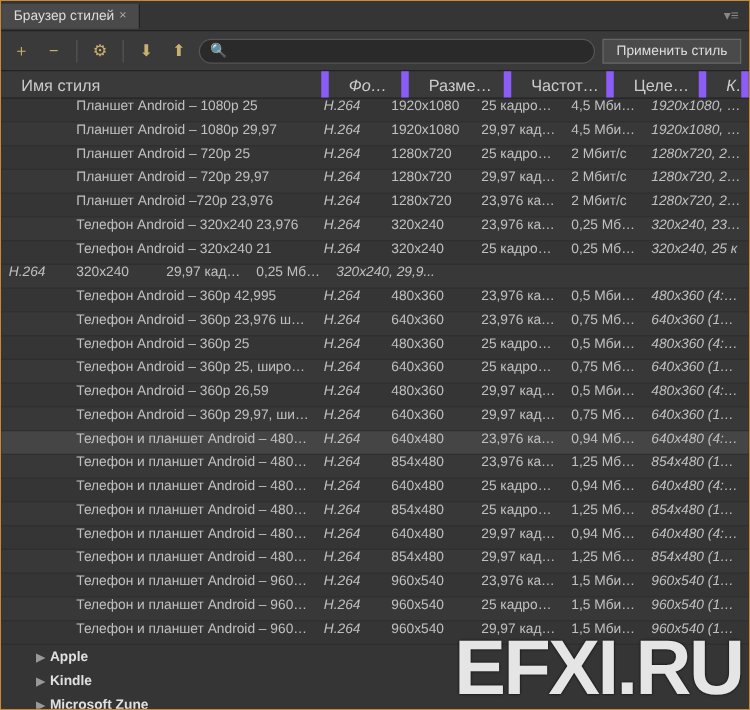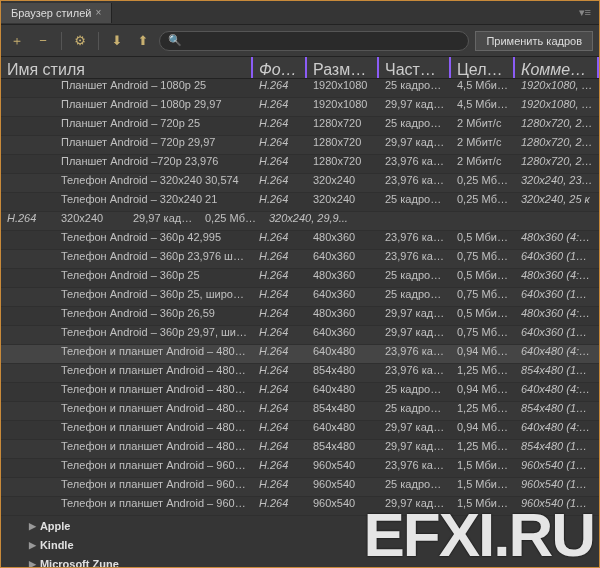--- a/index.html
+++ b/index.html
@@ -10,21 +10,21 @@
 .tab .x { color: #aaa; font-size: 10px; }
 .spacer { flex: 1; }
 .tab-menu { padding: 0 8px; color: #888; cursor: pointer; }
 .toolbar { background: #3a3a3a; display: flex; align-items: center; height: 32px; padding: 0 6px; border-bottom: 1px solid #222; gap: 6px; }
 .tb-btn { width: 20px; height: 20px; display: inline-flex; align-items: center; justify-content: center; color: #c8b070; font-size: 13px; cursor: pointer; border-radius: 2px; }
 .divider { width: 1px; height: 18px; background: #555; margin: 0 2px; }
 .search { flex: 1; display: flex; align-items: center; background: #2a2a2a; border: 1px solid #555; border-radius: 10px; height: 20px; padding: 0 8px; gap: 4px; }
 .search input { flex: 1; background: transparent; border: none; outline: none; color: #ccc; font-size: 11px; }
 .apply-btn { background: #4a4a4a; border: 1px solid #666; color: #ddd; padding: 3px 10px; font-size: 11px; cursor: pointer; }
 .headers { background: #3a3a3a; display: flex; height: 22px; border-bottom: 1px solid #222; }
-.hcol { padding: 4px 6px; border-right: 2px solid #8b5cf6; color: #ccc; font-size: 16px; overflow: hidden; white-space: nowrap; text-overflow: ellipsis; }
+.hcol { padding: 4px 6px; border-right: 6px solid #8b5cf6; color: #ccc; font-size: 13px; overflow: hidden; white-space: nowrap; text-overflow: ellipsis; margin-left: 10px; }
 .col-name { width: 252px; }
 .col-fmt { width: 54px; text-align: left; font-style: italic; }
 .col-size { width: 72px; text-align: left; }
 .col-rate { width: 72px; text-align: left; }
 .col-bit { width: 64px; text-align: left; }
 .col-comm { flex: 1; text-align: left; font-style: italic; }
 .rows { flex: 1; overflow: hidden; background: #353535; }
 .row { display: flex; height: 19px; align-items: flex-start; border-bottom: 1px solid #2f2f2f; }
 .row:nth-child(even) { background: #383838; }
 .row.sel { background: #454545; }
@@ -54,21 +54,21 @@
     <span class="tb-btn">−</span>
     <span class="divider"></span>
     <span class="tb-btn">⚙</span>
     <span class="divider"></span>
     <span class="tb-btn">⬇</span>
     <span class="tb-btn">⬆</span>
     <div class="search">
       <span>🔍</span>
       <input type="text" style="">
     </div>
-    <button class="apply-btn">Применить кадров</button>
+    <button class="apply-btn">Применить стиль</button>
   </div>
 
   <div class="headers">
     <div class="hcol col-name">Имя стиля</div>
     <div class="hcol col-fmt">Формат</div>
     <div class="hcol col-size">Размер кад...</div>
     <div class="hcol col-rate">Частота кад...</div>
     <div class="hcol col-bit">Целевая ч...</div>
     <div class="hcol col-comm">Комментарии</div>
   </div>
@@ -108,21 +108,21 @@
         </div>
         <div class="row">
           <div class="cell cell-name col-name">Планшет Android –720p 23,976</div>
           <div class="cell col-fmt">H.264</div>
           <div class="cell col-size">1280x720</div>
           <div class="cell col-rate">23,976 кад...</div>
           <div class="cell col-bit">2 Мбит/с</div>
           <div class="cell col-comm">1280x720, 23...</div>
         </div>
         <div class="row">
-          <div class="cell cell-name col-name">Телефон Android – 320x240 30,574</div>
+          <div class="cell cell-name col-name">Телефон Android – 320x240 23,976</div>
           <div class="cell col-fmt">H.264</div>
           <div class="cell col-size">320x240</div>
           <div class="cell col-rate">23,976 кад...</div>
           <div class="cell col-bit">0,25 Мбит/с</div>
           <div class="cell col-comm">320x240, 23,9...</div>
         </div>
         <div class="row">
           <div class="cell cell-name col-name">Телефон Android – 320x240 21</div>
           <div class="cell col-fmt">H.264</div>
           <div class="cell col-size">320x240</div>

